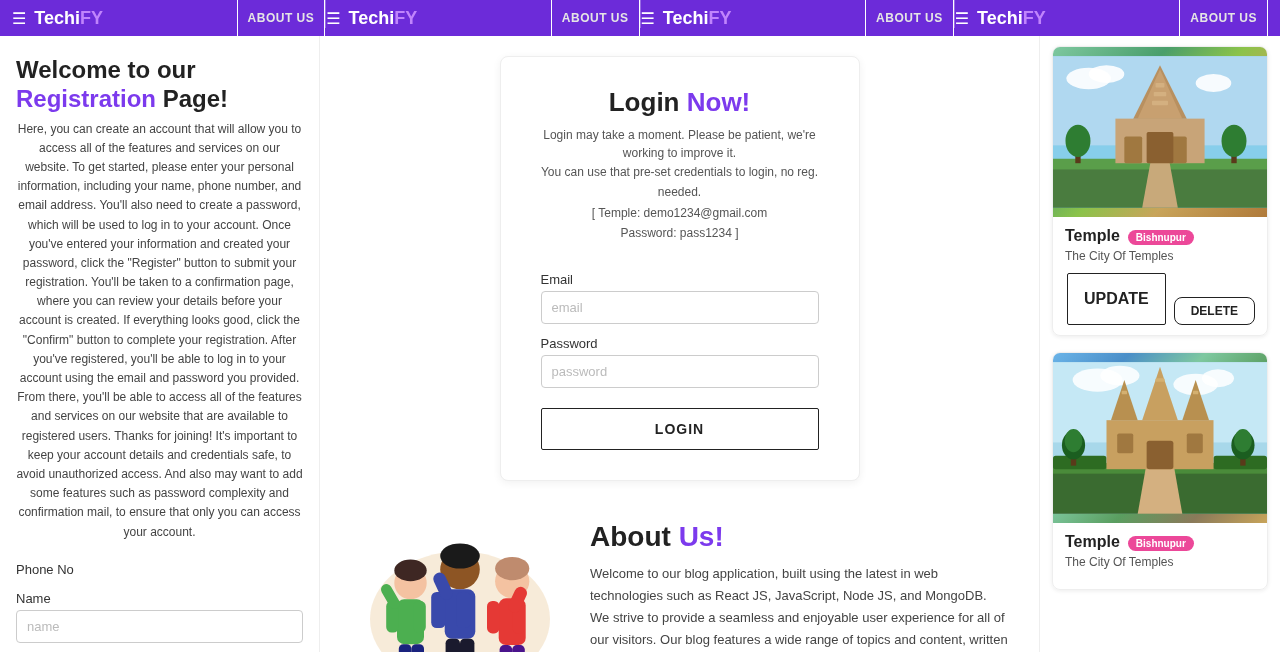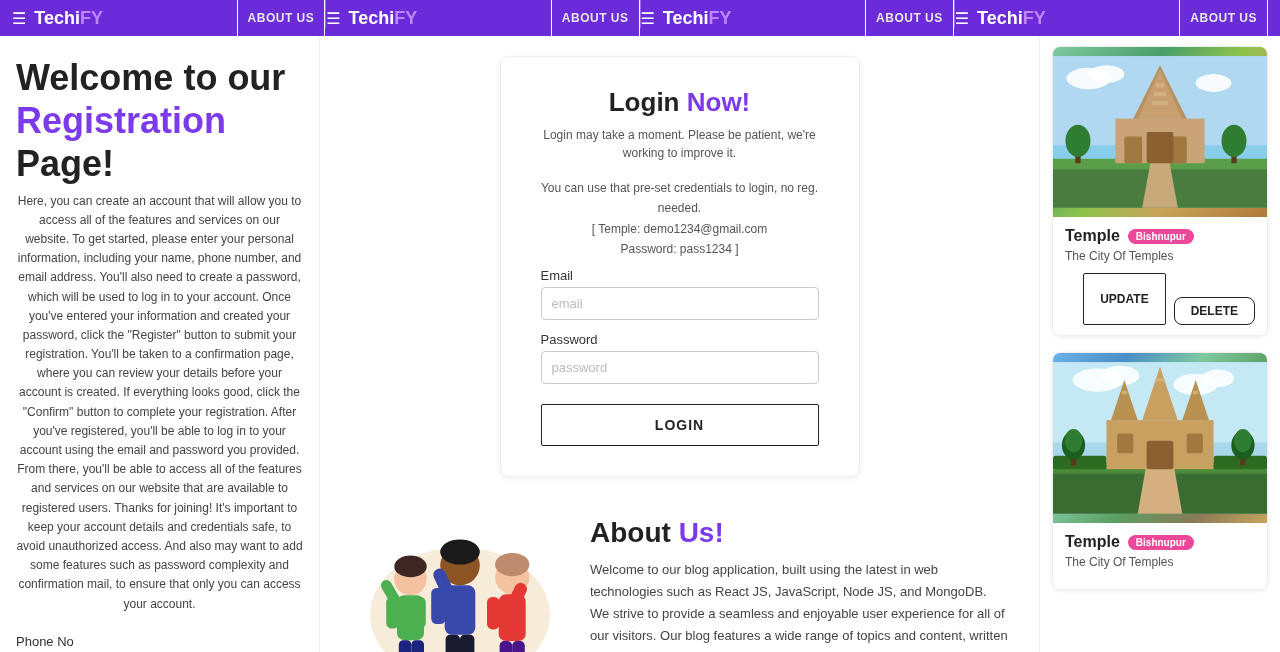--- a/index.html
+++ b/index.html
@@ -60,21 +60,21 @@
       width: 1280px;
       min-height: 616px;
     }
 
     
     .left-panel {
       padding: 20px 16px;
       border-right: 1px solid #eee;
     }
     .welcome-title {
-      font-size: 36px;
+      font-size: 24px;
       font-weight: bold;
       color: #222;
       line-height: 1.2;
       margin-bottom: 6px;
     }
     .welcome-title .registration {
       color: #7c3aed;
     }
     .welcome-desc {
       font-size: 12px;
@@ -123,28 +123,27 @@
       color: #222;
       text-align: center;
       margin-bottom: 8px;
     }
     .login-title .now { color: #7c3aed; }
     .login-subtitle {
       font-size: 12px;
       color: #555;
       text-align: center;
       line-height: 1.5;
-      margin-bottom: 16px;
     }
     .login-credentials {
       font-size: 12px;
       color: #555;
       text-align: center;
       line-height: 1.7;
-      margin-bottom: 8px;
+      margin-bottom: 28px;
     }
     .login-email-field, .login-password-field {
       margin-bottom: 12px;
     }
     .login-field-label {
       font-size: 13px;
       color: #333;
       margin-bottom: 4px;
       display: block;
     }
@@ -228,21 +227,21 @@
     
     .temple-svg {
       width: 100%;
       height: 100%;
     }
     .temple-info {
       padding: 10px 12px;
     }
     .temple-name-row {
       display: flex;
-      align-items: center;
+      align-items: flex-end;
       gap: 8px;
       margin-bottom: 4px;
     }
     .temple-name {
       font-size: 16px;
       font-weight: bold;
       color: #222;
     }
     .bishnupur-badge {
       background: #ec4899;
@@ -260,21 +259,21 @@
     .temple-actions {
       display: flex;
       justify-content: flex-end;
       gap: 8px;
     }
     .update-btn {
       padding: 6px 16px;
       background: white;
       border: 1.5px solid #222;
       color: #222;
-      font-size: 12px;
+      font-size: 16px;
       font-weight: bold;
       cursor: pointer;
       border-radius: 2px;
     }
     .delete-btn {
       padding: 6px 16px;
       background: white;
       border: 1.5px solid #222;
       color: #222;
       font-size: 12px;

